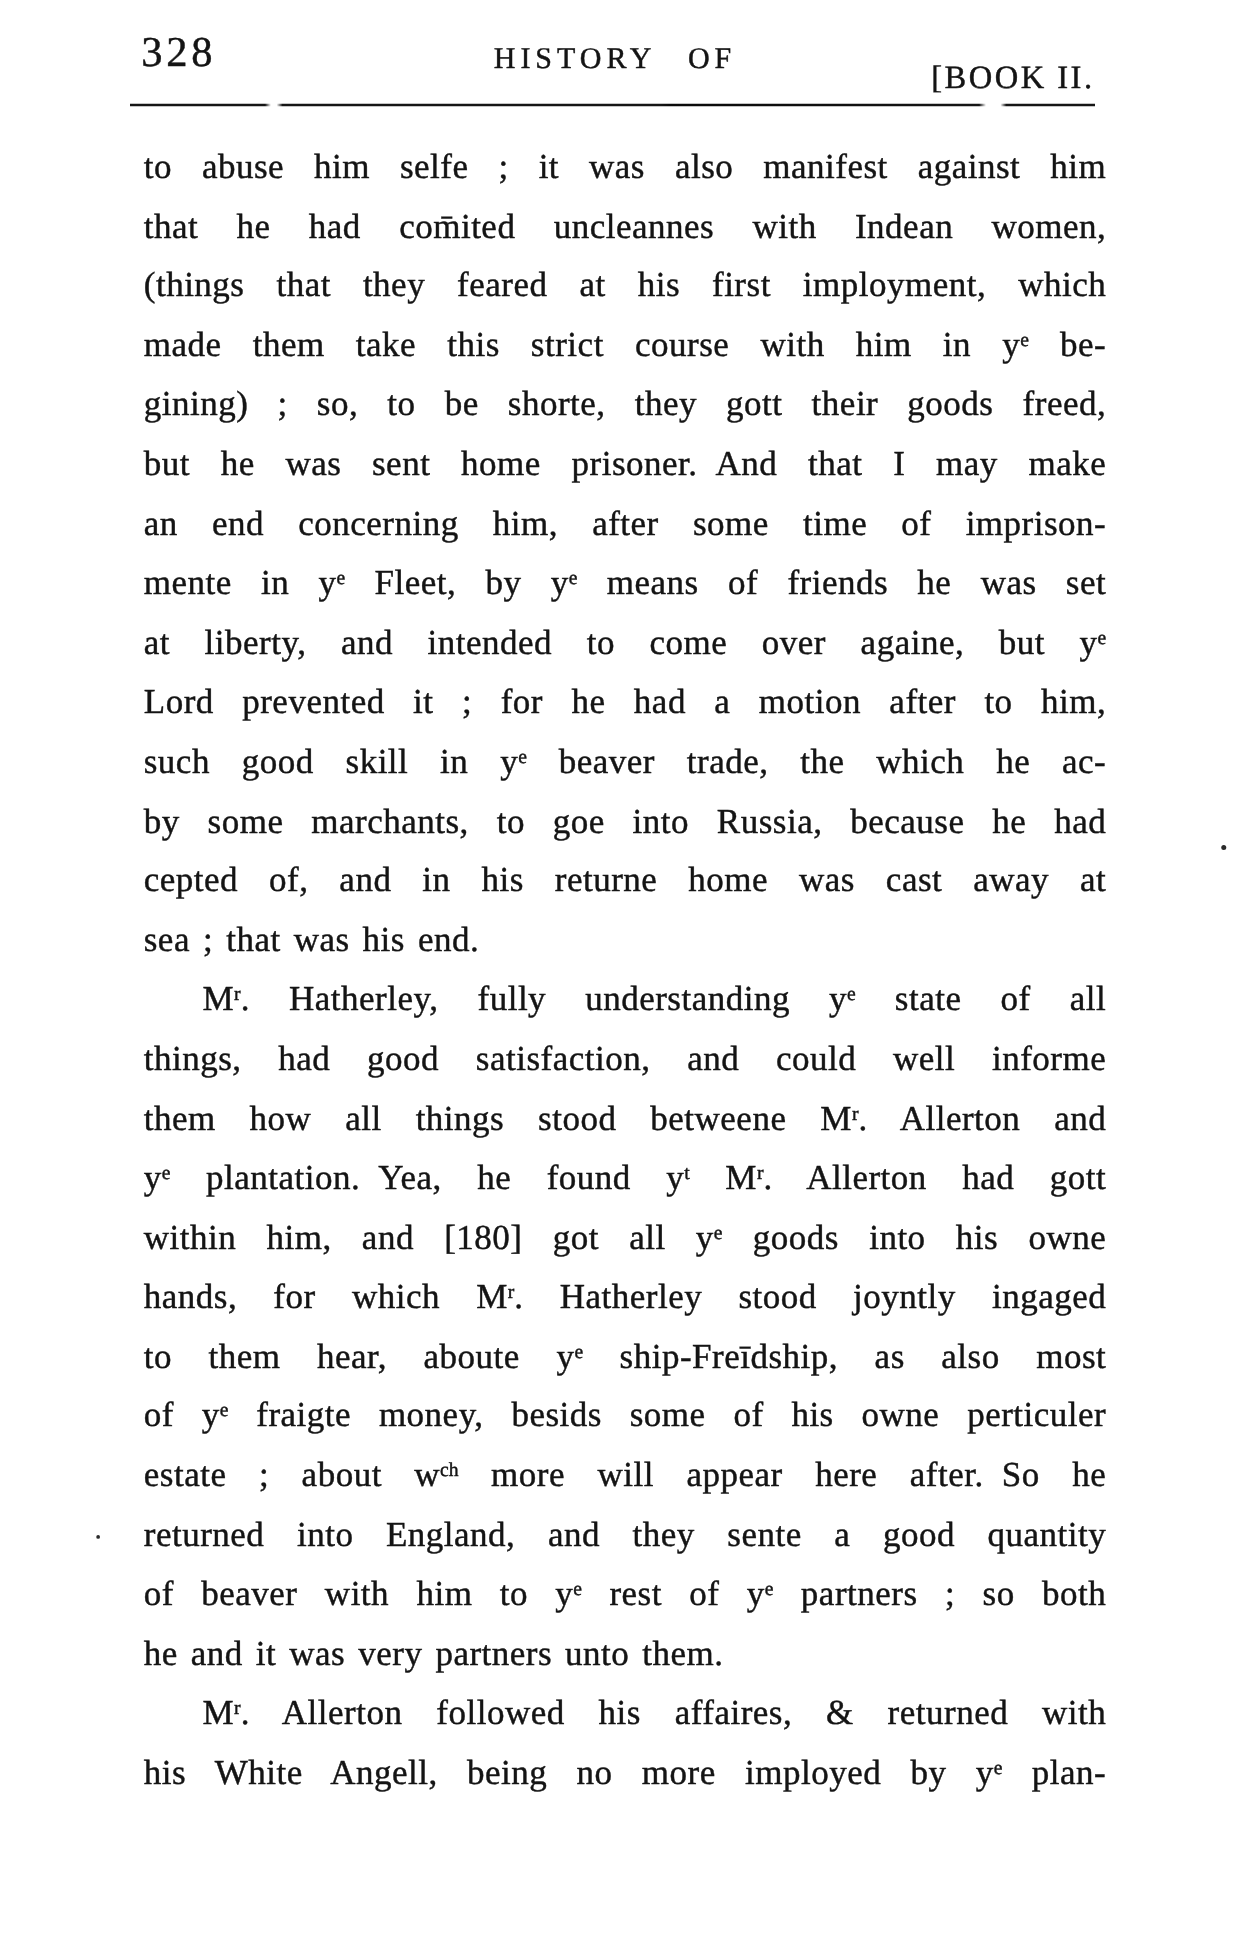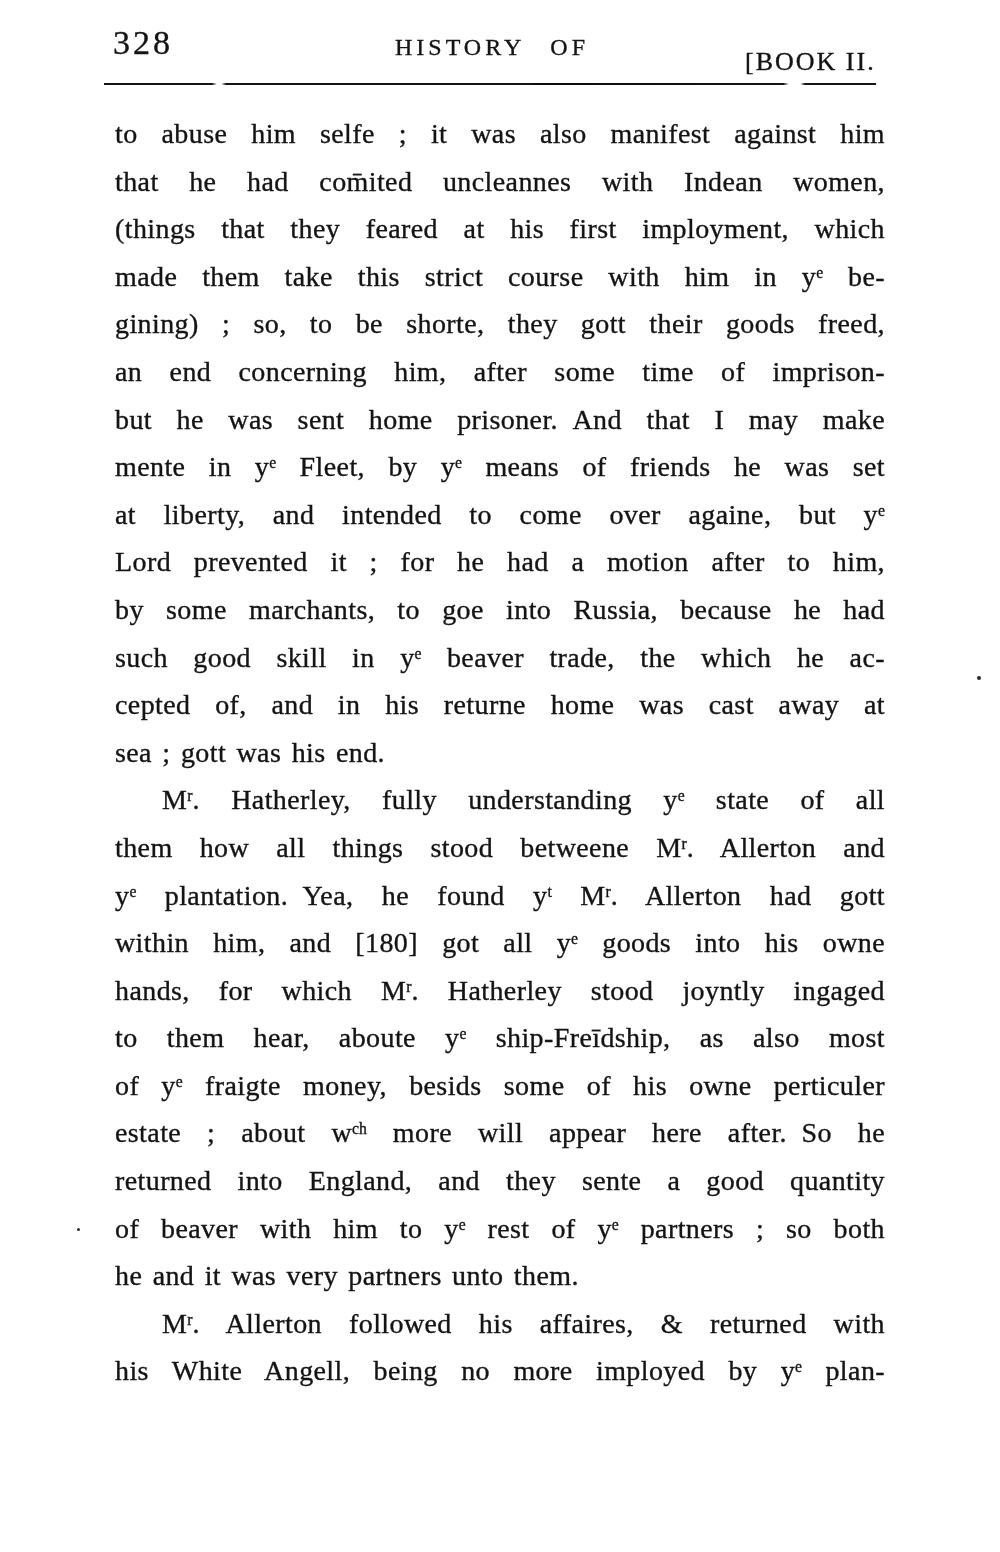--- a/index.html
+++ b/index.html
@@ -90,32 +90,33 @@
   <div class="header-title">HISTORY OF</div>
   <div class="header-book">[BOOK II.</div>
   <div class="header-rule"></div>
   <div class="text-block">
       <div class="para">
         <div class="line">to abuse him selfe ; it was also manifest against him</div>
         <div class="line">that he had com̄ited uncleannes with Indean women,</div>
         <div class="line">(things that they feared at his first imployment, which</div>
         <div class="line">made them take this strict course with him in y<sup>e</sup> be-</div>
         <div class="line">gining) ; so, to be shorte, they gott their goods freed,</div>
+        <div class="line">but he was sent home prisoner. And that I may make</div>
         <div class="line">an end concerning him, after some time of imprison-</div>
-        <div class="line">but he was sent home prisoner. And that I may make</div>
         <div class="line">mente in y<sup>e</sup> Fleet, by y<sup>e</sup> means of friends he was set</div>
         <div class="line">at liberty, and intended to come over againe, but y<sup>e</sup></div>
         <div class="line">Lord prevented it ; for he had a motion after to him,</div>
+        <div class="line">such good skill in y<sup>e</sup> beaver trade, the which he ac-</div>
         <div class="line">by some marchants, to goe into Russia, because he had</div>
-        <div class="line">such good skill in y<sup>e</sup> beaver trade, the which he ac-</div>
         <div class="line">cepted of, and in his returne home was cast away at</div>
-        <div class="line no-fill">sea ; gott was his end.</div>
+        <div class="line no-fill">sea ; that was his end.</div>
       </div>
       <div class="para indent">
         <div class="line">M<sup>r</sup>. Hatherley, fully understanding y<sup>e</sup> state of all</div>
+        <div class="line">things, had good satisfaction, and could well informe</div>
         <div class="line">them how all things stood betweene M<sup>r</sup>. Allerton and</div>
         <div class="line">y<sup>e</sup> plantation. Yea, he found y<sup>t</sup> M<sup>r</sup>. Allerton had gott</div>
         <div class="line">within him, and [180] got all y<sup>e</sup> goods into his owne</div>
         <div class="line">hands, for which M<sup>r</sup>. Hatherley stood joyntly ingaged</div>
         <div class="line">to them hear, aboute y<sup>e</sup> ship-Freīdship, as also most</div>
         <div class="line">of y<sup>e</sup> fraigte money, besids some of his owne perticuler</div>
         <div class="line">estate ; about w<sup>ch</sup> more will appear here after. So he</div>
         <div class="line">returned into England, and they sente a good quantity</div>
         <div class="line">of beaver with him to y<sup>e</sup> rest of y<sup>e</sup> partners ; so both</div>
         <div class="line no-fill">he and it was very partners unto them.</div>

